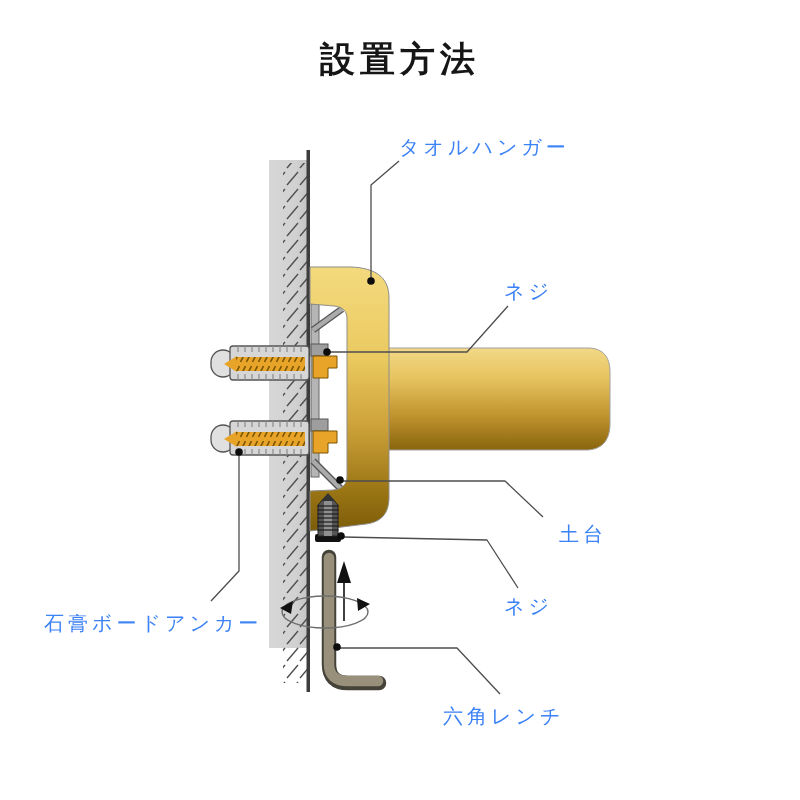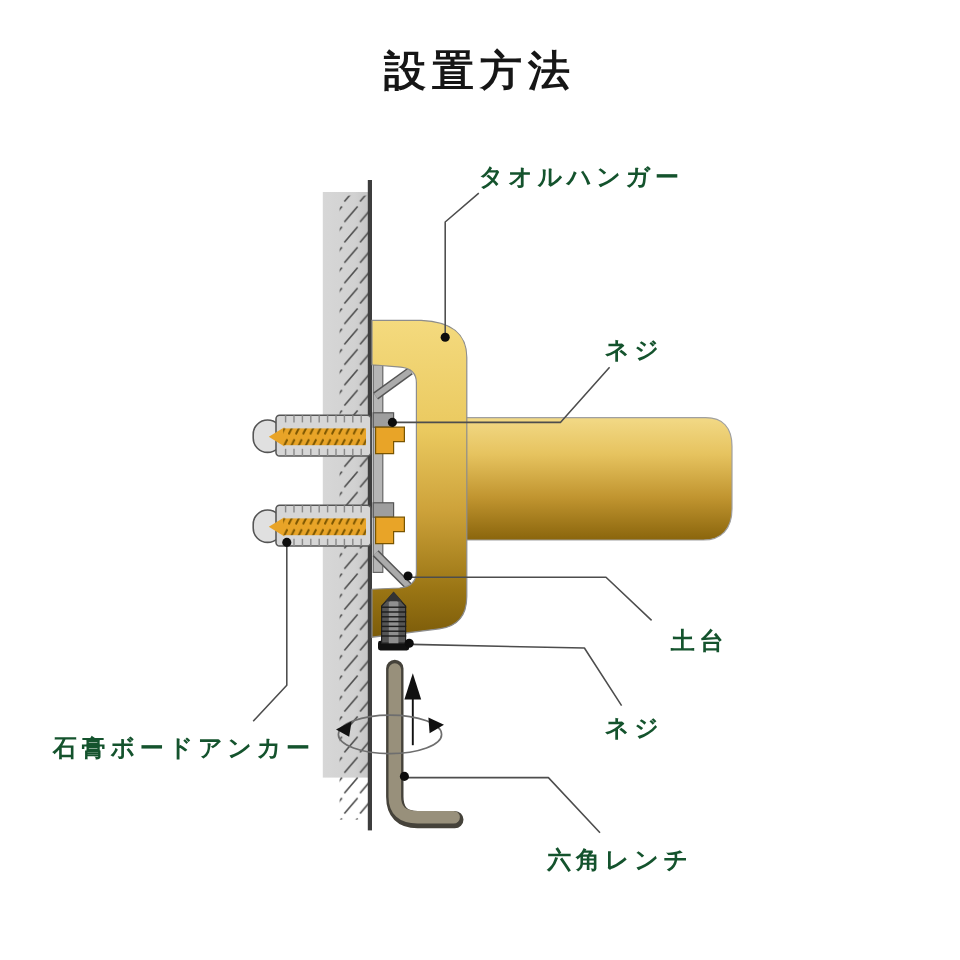--- a/index.html
+++ b/index.html
@@ -3,21 +3,21 @@
 <meta charset="utf-8">
 <style>
   html,body{margin:0;padding:0;background:#ffffff;}
   #stage{
     position:relative;width:800px;height:800px;background:#ffffff;overflow:hidden;
     font-family:"DejaVu Sans","Liberation Sans",sans-serif;color:#1b1b1b;
   }
   #diagram-svg{position:absolute;left:0;top:0;}
   .lbl{
     position:absolute;font-size:20px;letter-spacing:4px;white-space:nowrap;
-    color:#14532d;font-weight:700;
+    color:#3b82f6;font-weight:400;
   }
   #title{
     position:absolute;top:36px;left:0;width:100%;text-align:center;
     font-size:35px;font-weight:bold;letter-spacing:5px;color:#161616;
   }
 </style>
 </head>
 <body>
 
 <div id="stage">
@@ -195,15 +195,15 @@
   <div class="lbl" style="left:399px;top:134px;">タオルハンガー</div>
 
   <div class="lbl" style="left:504px;top:278px;">ネジ</div>
 
   <div class="lbl" style="left:559px;top:521px;">土台</div>
 
   <div class="lbl" style="left:504px;top:593px;">ネジ</div>
 
   <div class="lbl" style="left:44px;top:610px;">石膏ボードアンカー</div>
 
-  <div class="lbl" style="left:456px;top:703px;">六角レンチ</div>
+  <div class="lbl" style="left:443px;top:703px;">六角レンチ</div>
 
 </div>
 
 </body></html>

